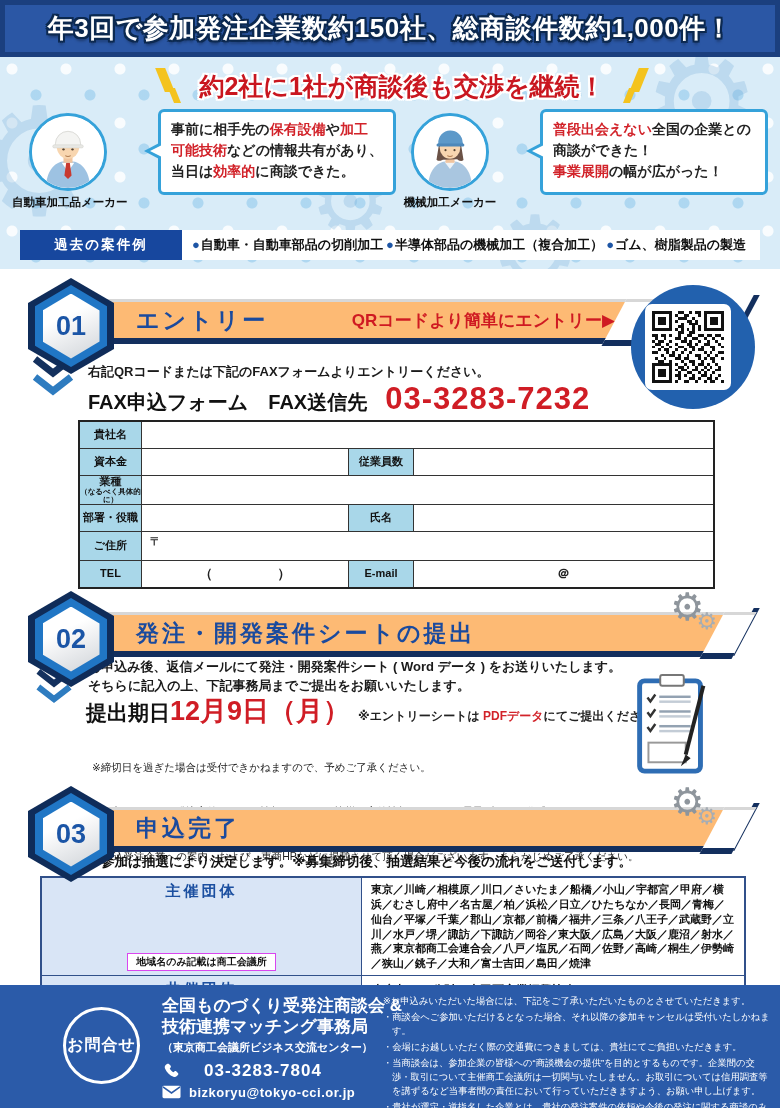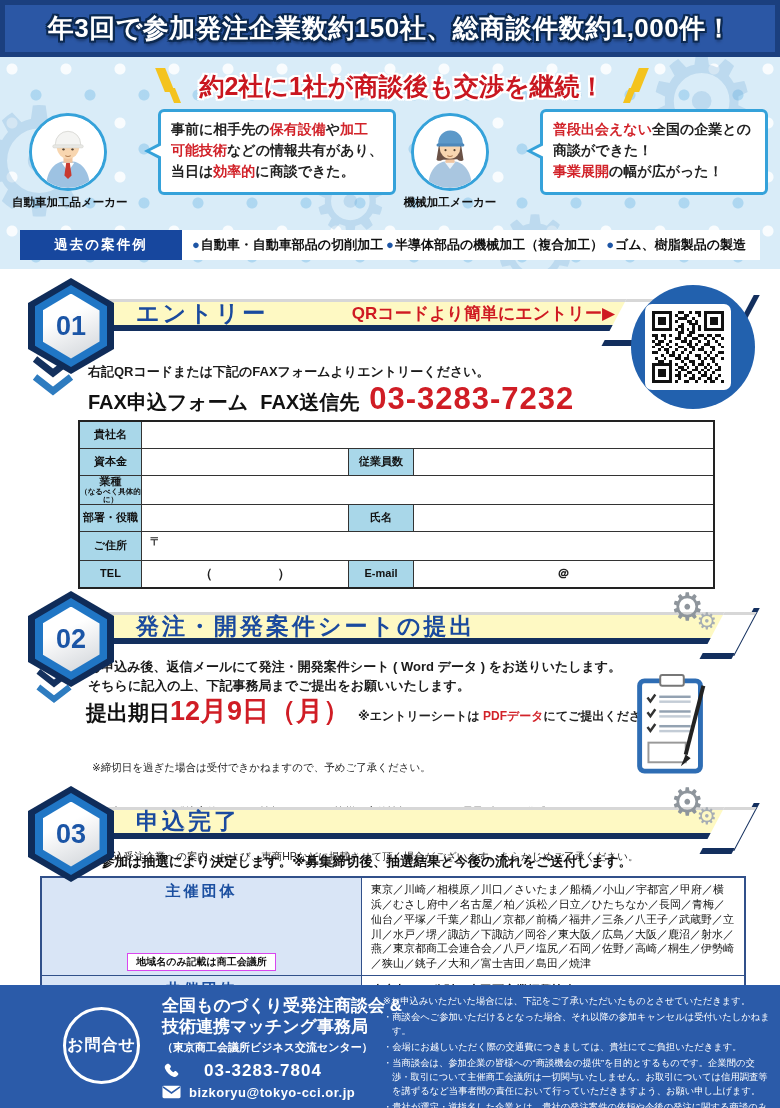--- a/index.html
+++ b/index.html
@@ -56,21 +56,21 @@
   .cases-label { flex:none; width:162px; background:#17479e; color:#fff; font-size:13.5px; font-weight:bold;
                  display:flex; align-items:center; justify-content:center; letter-spacing:2px; }
   .cases-items { flex:1; background:#fff; display:flex; align-items:center; justify-content:space-between;
                  padding:0 14px 0 10px; font-size:13px; font-weight:bold; color:#111; }
   .case-item { white-space:nowrap; }
   .case-dot { color:#1d55a5; margin-right:1px; }
 
   
   .sec { position:absolute; left:28px; right:25px; height:66px; }
   .sec .slash { position:absolute; right:8px; top:8px; width:6px; height:48px; background:#132f5e; transform:skewX(-28deg); z-index:1; }
-  .sec .bar { position:absolute; left:62px; right:34px; top:12px; height:32px; background:#fef9c3;
+  .sec .bar { position:absolute; left:62px; right:34px; top:12px; height:45px; background:#fdba74;
               border-top:3px solid #d7d7d7; border-bottom:6px solid #132f5e; display:flex; align-items:center; z-index:2; }
   .sec .bar::after { content:''; position:absolute; right:-19px; top:-3px; height:38px; width:32px; background:#fff;
               border-top:3px solid #d7d7d7; border-bottom:6px solid #132f5e; transform:skewX(-28deg); }
   .sec .title { margin-left:46px; font-size:23px; font-weight:bold; color:#1a4a9e; letter-spacing:3px; white-space:nowrap; }
   .badge { position:absolute; left:0; top:-9px; width:86px; height:96px; z-index:3;
            clip-path:polygon(50% 0,100% 26%,100% 74%,50% 100%,0 74%,0 26%); background:#0f2c59;
            display:flex; align-items:center; justify-content:center; }
   .badge .mid { width:72px; height:82px; clip-path:polygon(50% 0,100% 26%,100% 74%,50% 100%,0 74%,0 26%);
                 background:#2076c5; display:flex; align-items:center; justify-content:center; }
   .badge .in { width:57px; height:65px; clip-path:polygon(50% 0,100% 26%,100% 74%,50% 100%,0 74%,0 26%);
@@ -86,21 +86,21 @@
   .sec01 .bar { right:128px; }
   .qr-cta { margin-left:auto; margin-right:12px; font-size:17px; font-weight:bold; color:#cf1a22; white-space:nowrap; }
   .qr-circle { position:absolute; right:0; top:-2px; width:124px; height:124px; border-radius:50%; background:#2261ae; z-index:4; }
   .qr-box { position:absolute; left:14px; top:19px; width:86px; height:86px; background:#fff; border-radius:7px; padding:7px; }
   .qr-box svg { width:100%; height:100%; display:block; }
 
   .chev { position:absolute; }
   .chev1 { left:30px; top:355px; }
   .chev2 { left:34px; top:667px; }
   .intro { position:absolute; left:88px; top:363px; font-size:13px; font-weight:bold; color:#1b1b1b; }
-  .fax-row { position:absolute; left:88px; top:381px; display:flex; align-items:baseline; gap:12px; }
+  .fax-row { position:absolute; left:88px; top:381px; display:flex; align-items:baseline; gap:20px; }
   .fax-label, .fax-to { font-size:20px; font-weight:bold; color:#111; }
   .fax-number { font-size:31px; font-weight:bold; color:#d01d25; letter-spacing:1px; margin-left:-2px; }
 
   .entry-table { position:absolute; left:78px; top:420px; width:637px; border:2px solid #222; background:#fff; }
   .row { display:grid; border-top:1px solid #333; }
   .row:first-child { border-top:0; }
   .row.full  { grid-template-columns:62px 1fr; }
   .row.split { grid-template-columns:62px 206px 66px 1fr; }
   .r1{height:26px}.r2{height:27px}.r3{height:29px}.r4{height:27px}.r5{height:29px}.r6{height:27px}
   .cell { display:flex; align-items:center; justify-content:center; overflow:hidden; }
@@ -128,21 +128,21 @@
   .sec03 { top:795px; }
   .s3-note { position:absolute; left:88px; top:853px; font-size:13.5px; font-weight:bold; color:#111; }
 
   .orgs { position:absolute; left:40px; top:876px; width:706px; border:2px solid #31508a; background:#fff; }
   .orow { display:grid; grid-template-columns:320px 1fr; }
   .orow + .orow { border-top:1px solid #31508a; }
   .ocell-label { background:#d9e5f6; border-right:1px solid #31508a; display:flex; flex-direction:column;
                  align-items:center; justify-content:space-between; gap:3px; padding:4px 0; }
   .olabel { font-size:15px; font-weight:bold; color:#1b4fa0; letter-spacing:3px; }
   .onote  { background:#fff; border:1px solid #d946ef; font-size:10px; font-weight:bold; color:#111; padding:1px 8px; white-space:nowrap; }
-  .olist  { font-size:11px; font-weight:normal; color:#111; line-height:1.35; padding:4px 9px; display:flex; align-items:center; }
+  .olist  { font-size:11px; font-weight:bold; color:#111; line-height:1.35; padding:4px 9px; display:flex; align-items:center; }
   .orow.co { min-height:30px; }
   .orow.host { min-height:55px; }
   .ocotext { font-size:12px; font-weight:bold; color:#111; padding:6px 10px; display:flex; align-items:center; }
 
   
   .footer { position:absolute; left:0; top:985px; width:780px; height:123px; background:#2b5ba9; color:#fff; }
   .contact-circle { position:absolute; left:63px; top:22px; width:77px; height:77px; border:3px solid #fff; border-radius:50%;
                     display:flex; align-items:center; justify-content:center; font-size:16px; font-weight:bold; letter-spacing:1px; }
   .f-org { position:absolute; left:162px; top:10px; }
   .f-line { font-size:17px; font-weight:bold; line-height:1.25; white-space:nowrap; }

